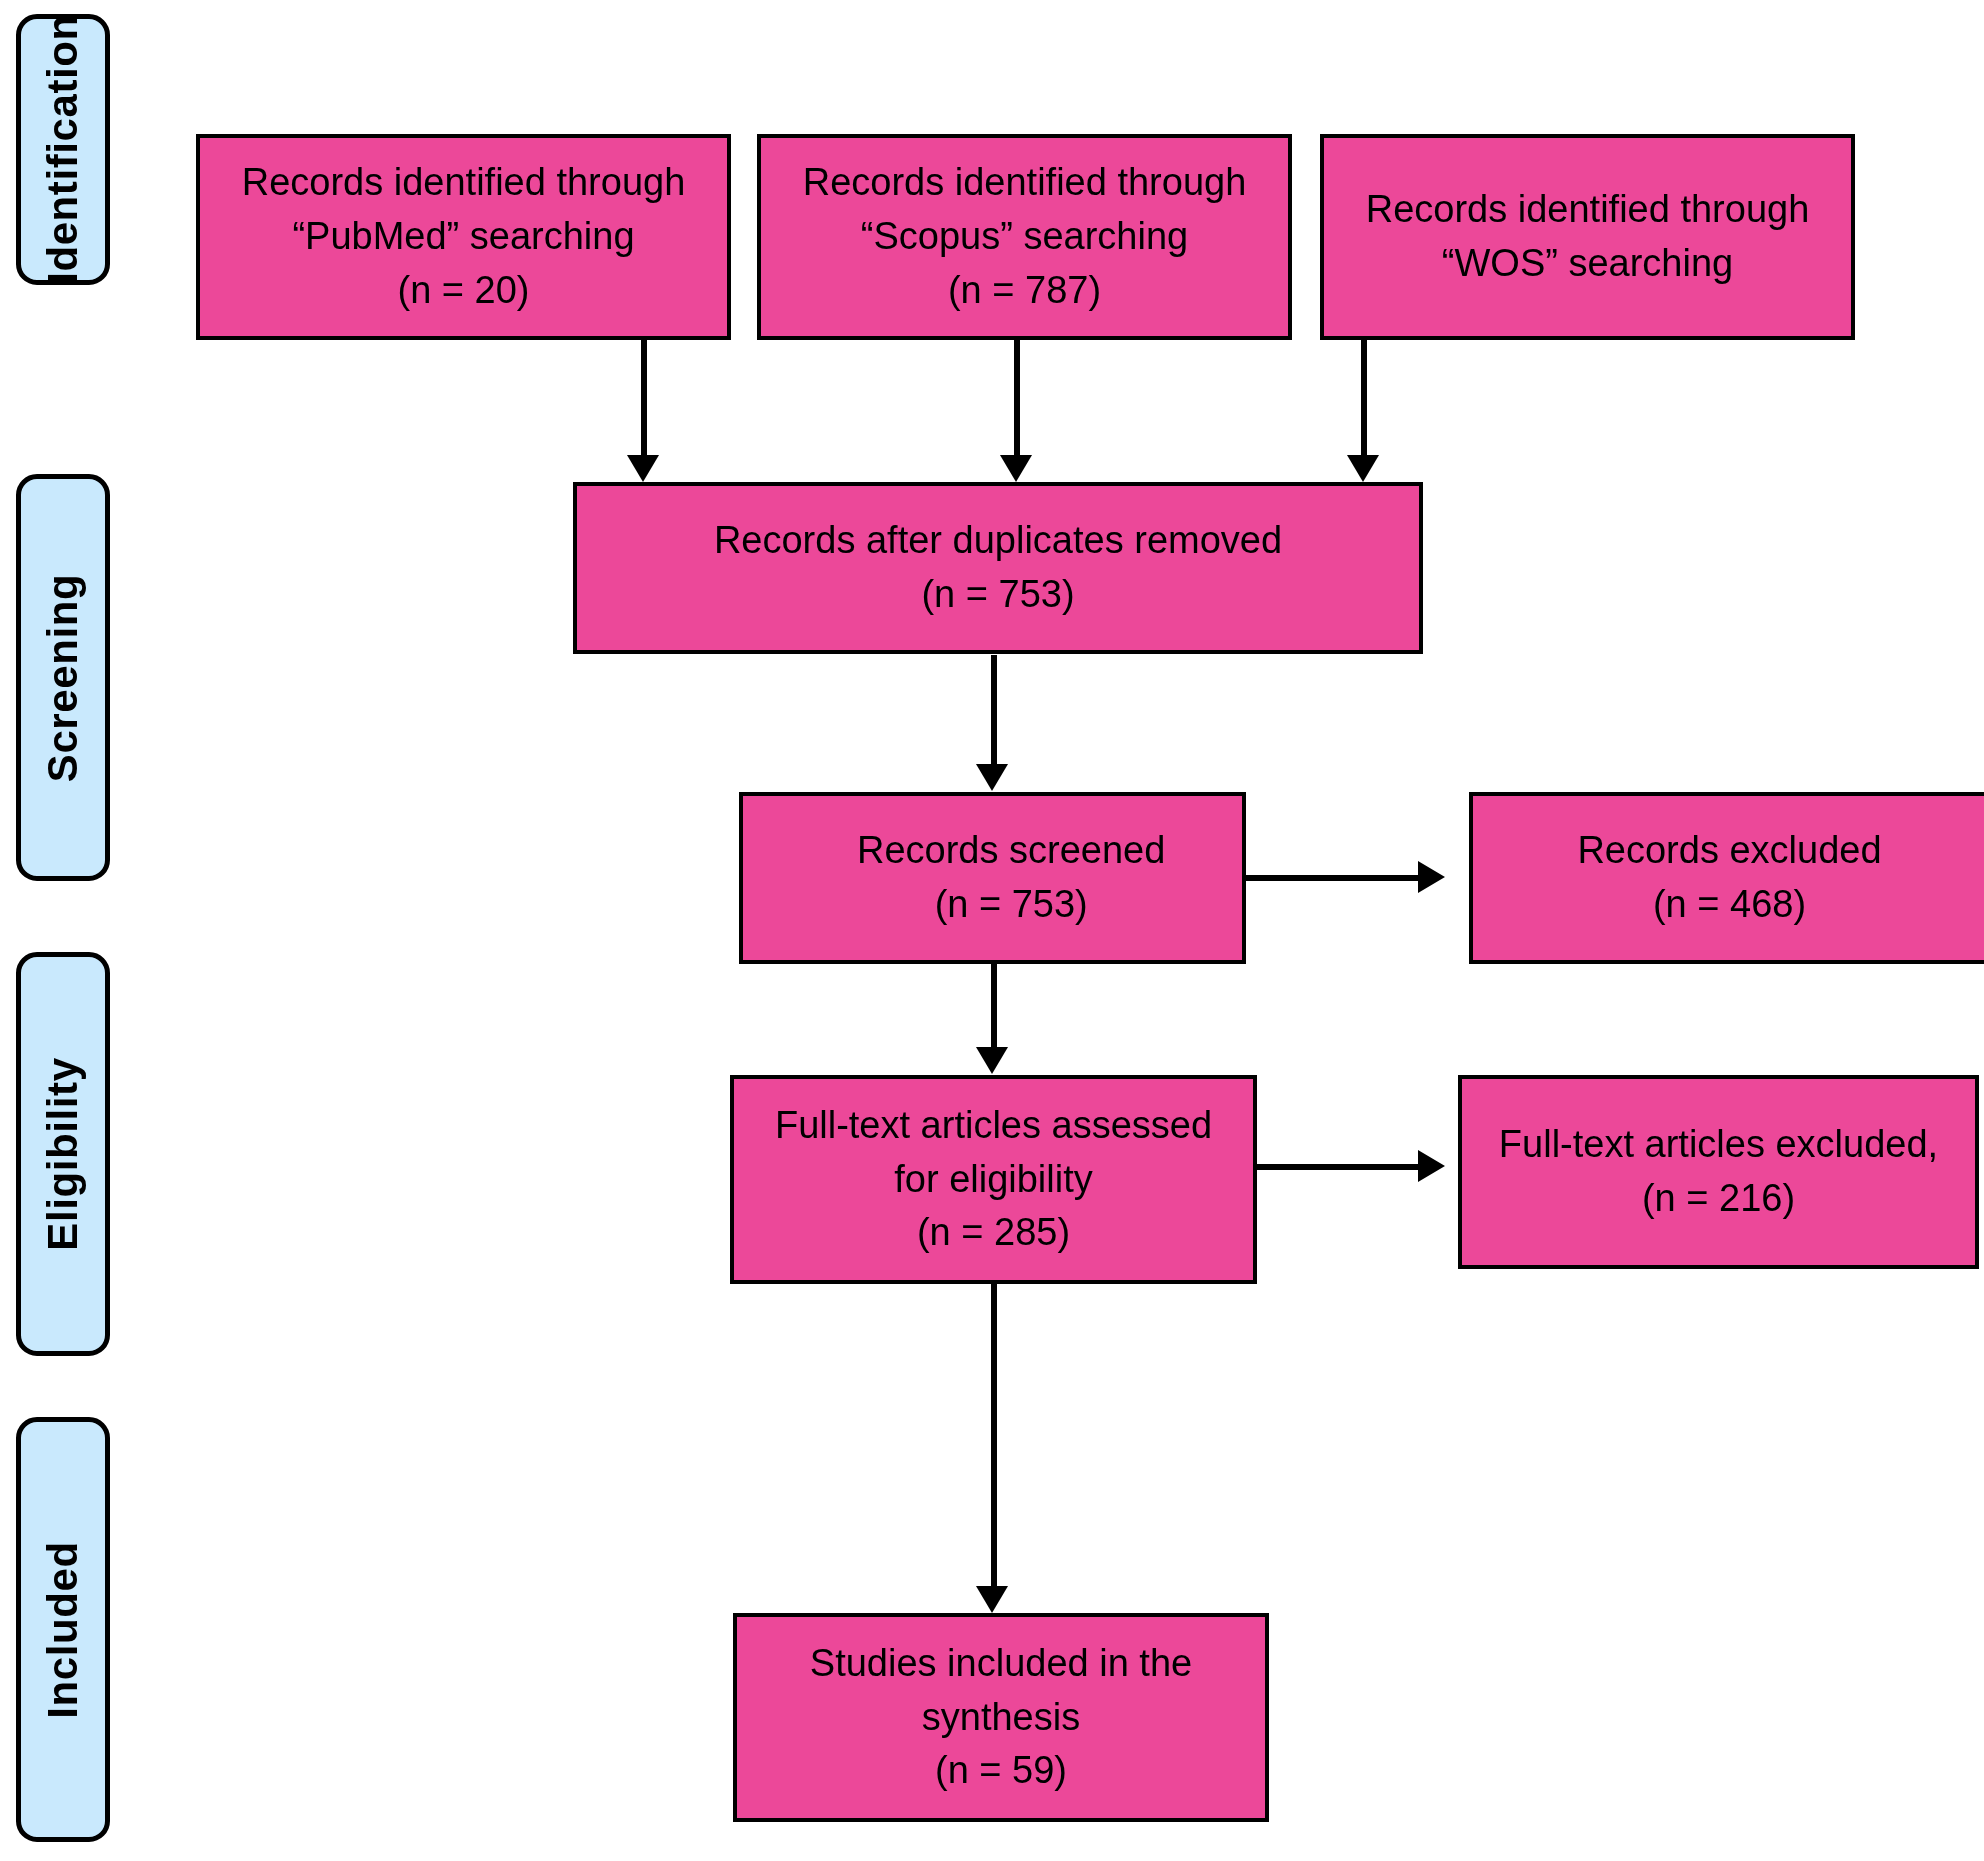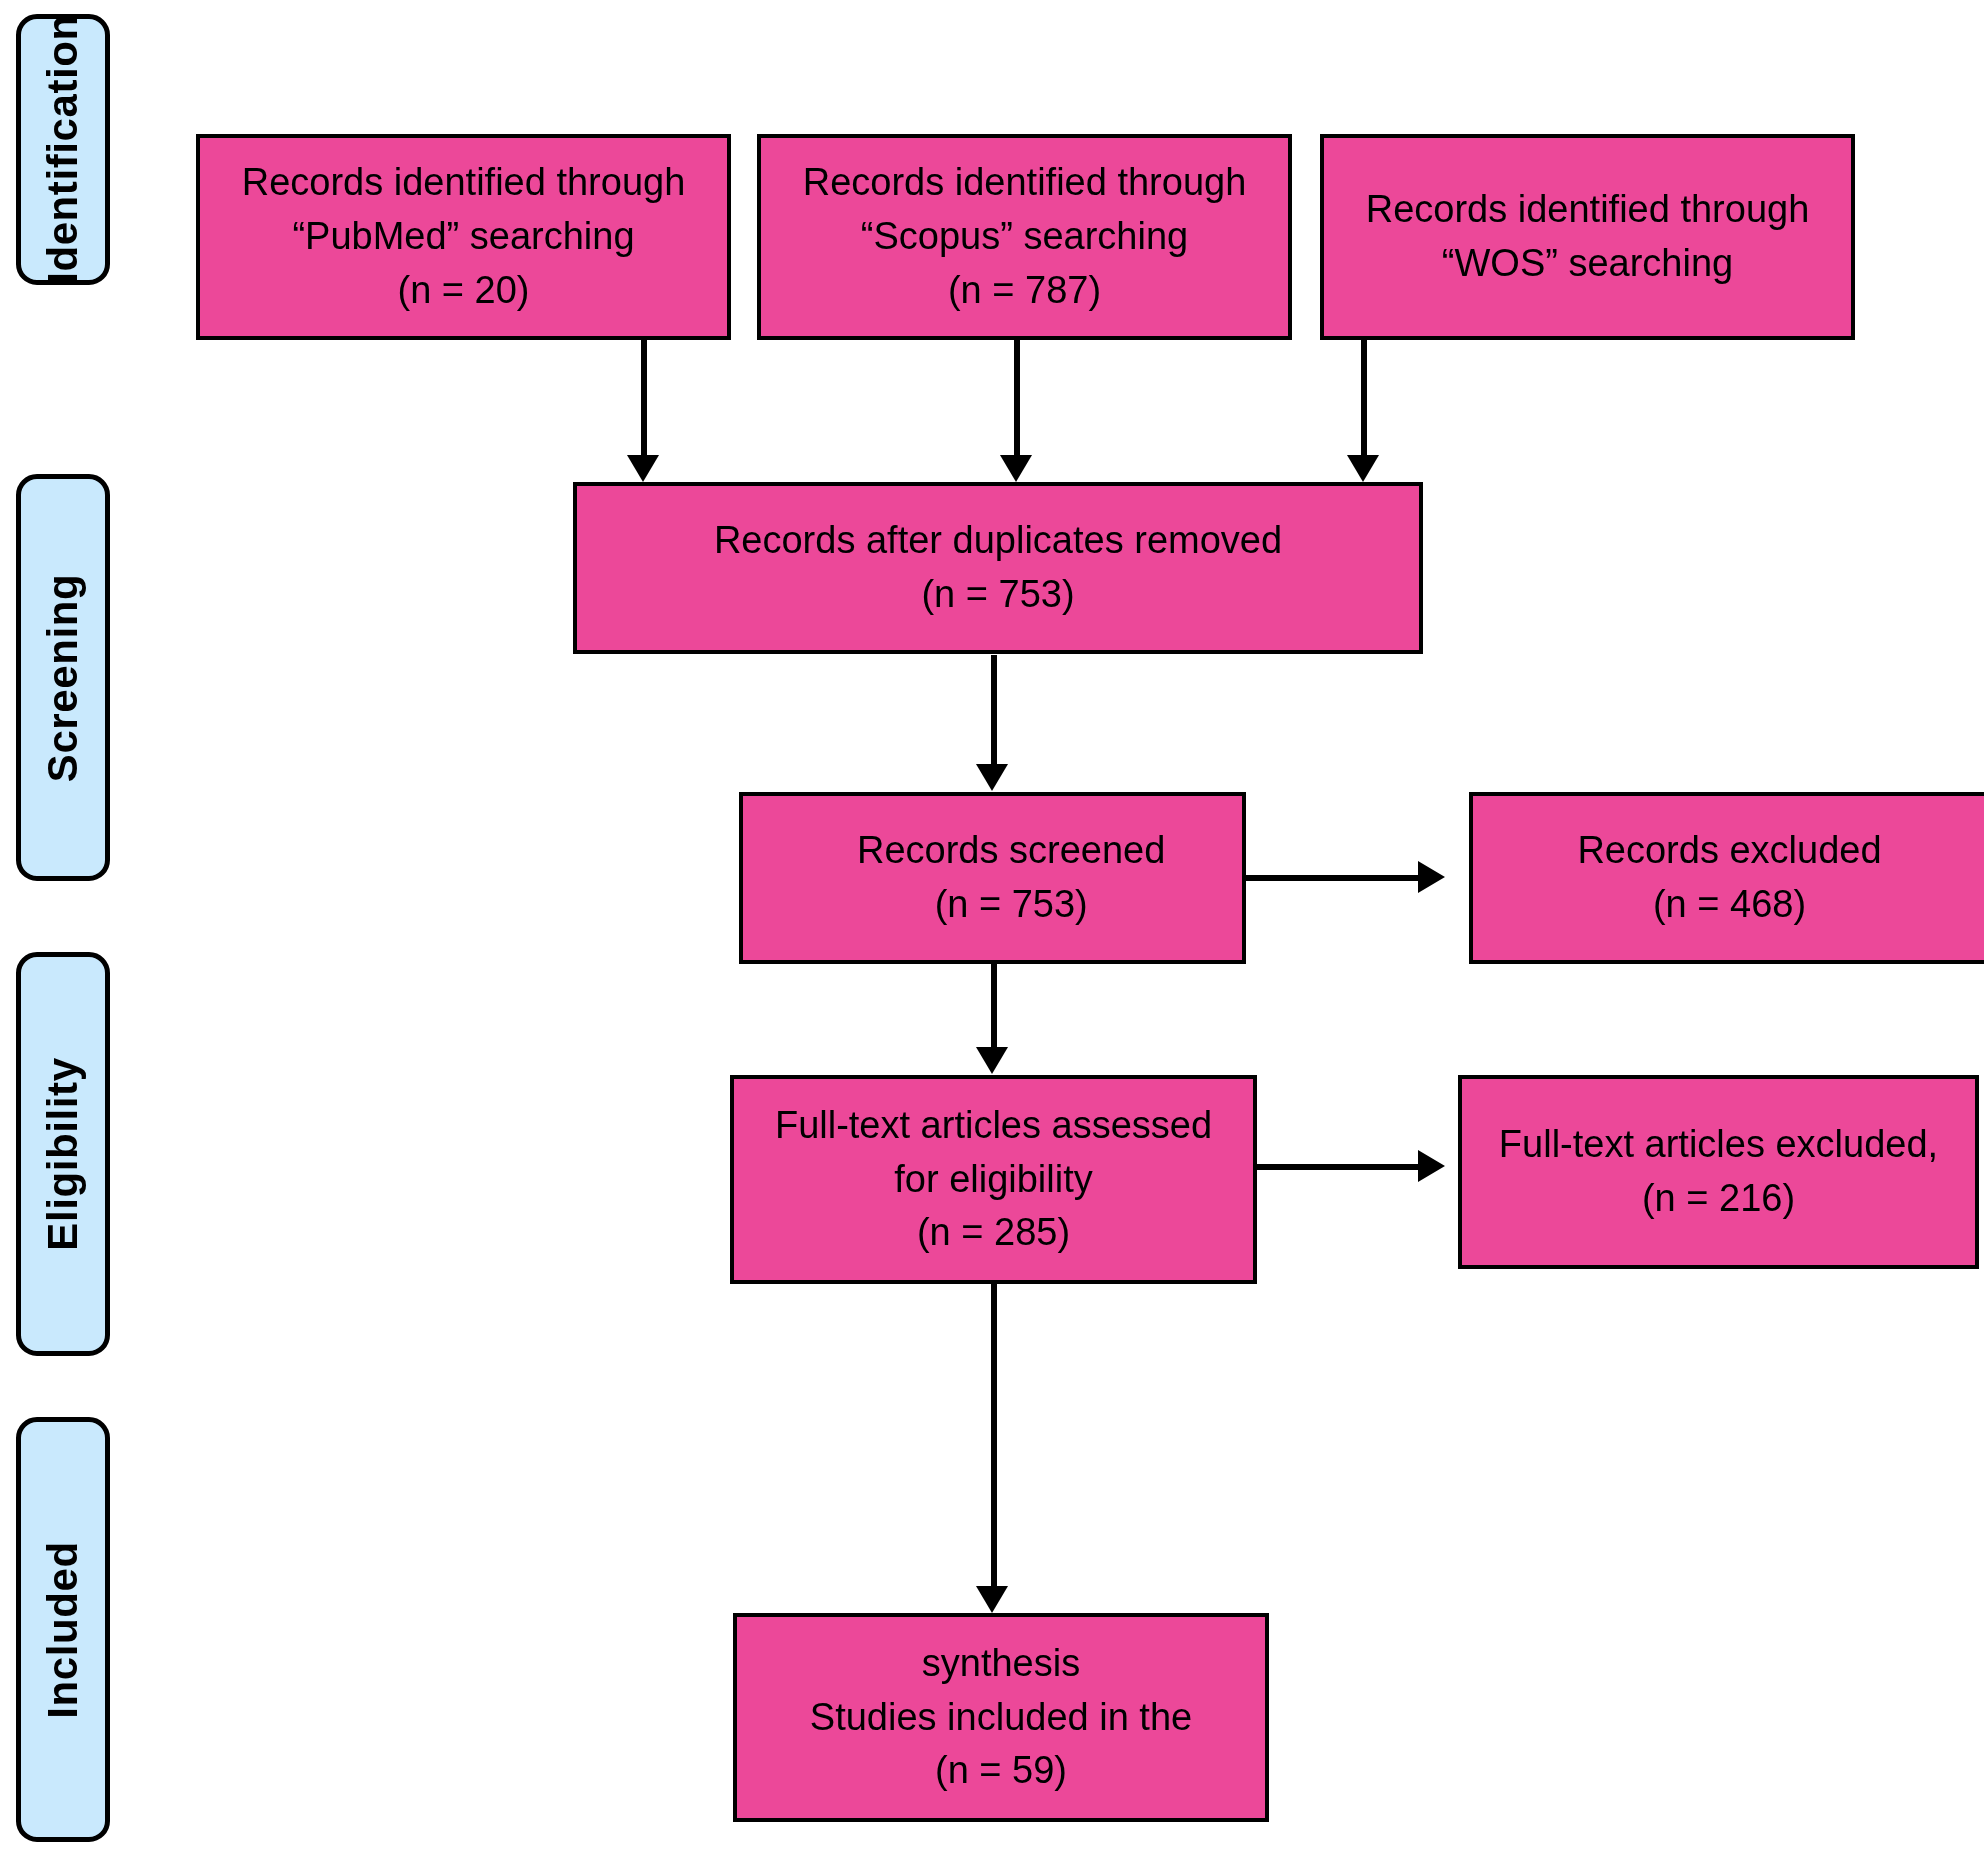--- a/index.html
+++ b/index.html
@@ -166,19 +166,19 @@
     <span class="ln">(n = 216)</span>
   </div>
 
   <div class="hline" style="left:1254px; top:1164px; width:168px;"></div>
   <div class="arrow-right" style="left:1418px; top:1150px;"></div>
 
   <div class="vline" style="left:991px; top:1284px; width:5.5px; height:303px;"></div>
   <div class="arrow-down" style="left:976px; top:1586px;"></div>
 
   <div class="flow-box" style="left:733px; top:1613px; width:536px; height:209px;">
+    <span class="ln">Studies included in the</span>
     <span class="ln">synthesis</span>
-    <span class="ln">Studies included in the</span>
     <span class="ln">(n = 59)</span>
   </div>
 
 </div>
 
 
 </body></html>

